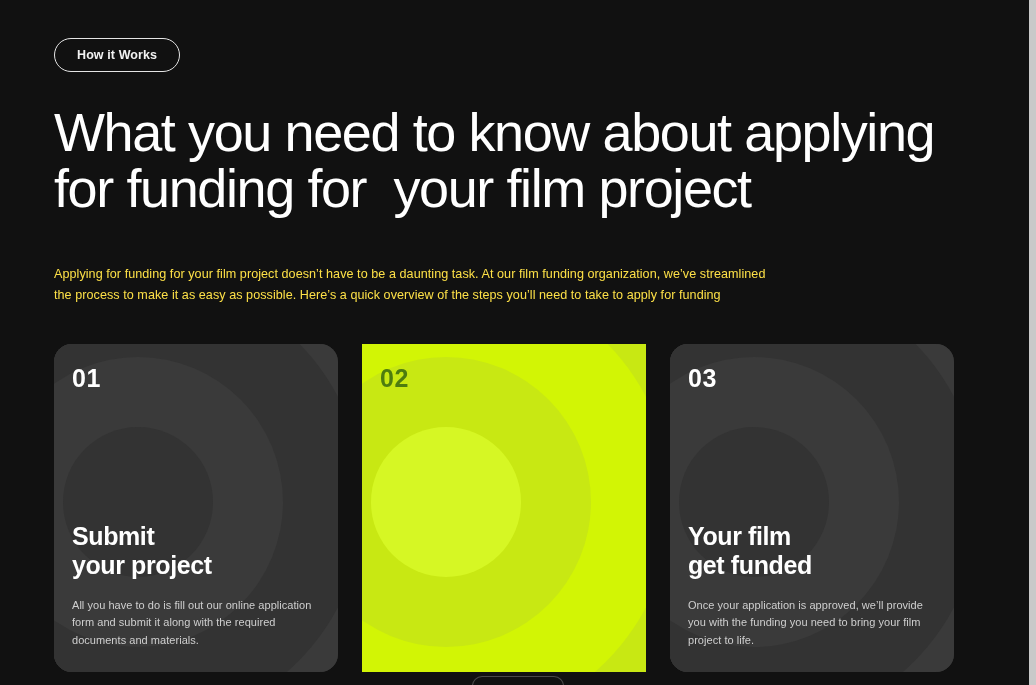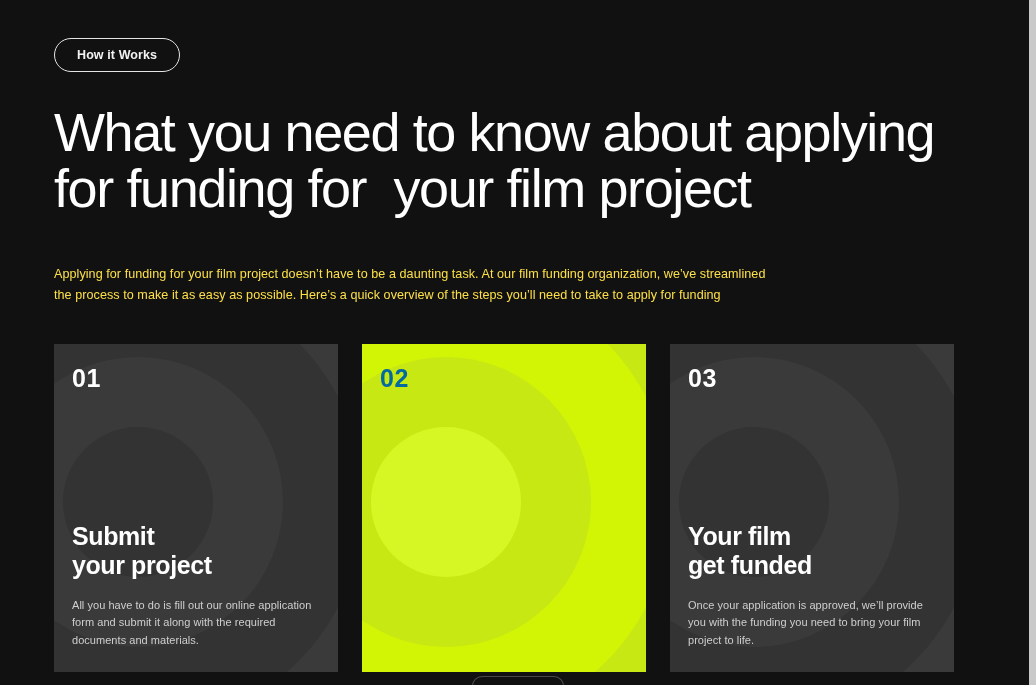--- a/index.html
+++ b/index.html
@@ -82,21 +82,21 @@
     position: relative;
     width: 284px;
     height: 328px;
     overflow: hidden;
     padding: 22px 18px 0 18px;
     display: flex;
     flex-direction: column;
     flex: 0 0 auto;
   }
 
-  .card.dark  { background: #333333; }
+  .card.dark  { background: #333333; border-radius: 18px; }
   .card.lime  { background: #d2f505; }
 
   
   .rings {
     position: absolute;
     right: -120px;
     bottom: -150px;
     width: 640px;
     height: 640px;
     pointer-events: none;
@@ -149,21 +149,21 @@
     font-size: 11px;
     line-height: 1.62;
     font-weight: 400;
     letter-spacing: .04px;
   }
 
   .card.dark .card-num   { color:#ffffff; }
   .card.dark .card-title { color:#ffffff; }
   .card.dark .card-desc  { color:#cfcfcf; }
 
-  .card.lime .card-num   { color:#0369a1; }
+  .card.lime .card-num   { color:#4d7c0f; }
   .card.lime .card-title { color:#0d0d0d; }
   .card.lime .card-desc  { color:#1a1a1a; }
 
   
   .card.shift .card-body { padding-bottom: 22px; }
   .card.shift .card-title { margin-top: 17px; }
 
   
   .bottom-peek {
     position: absolute;

